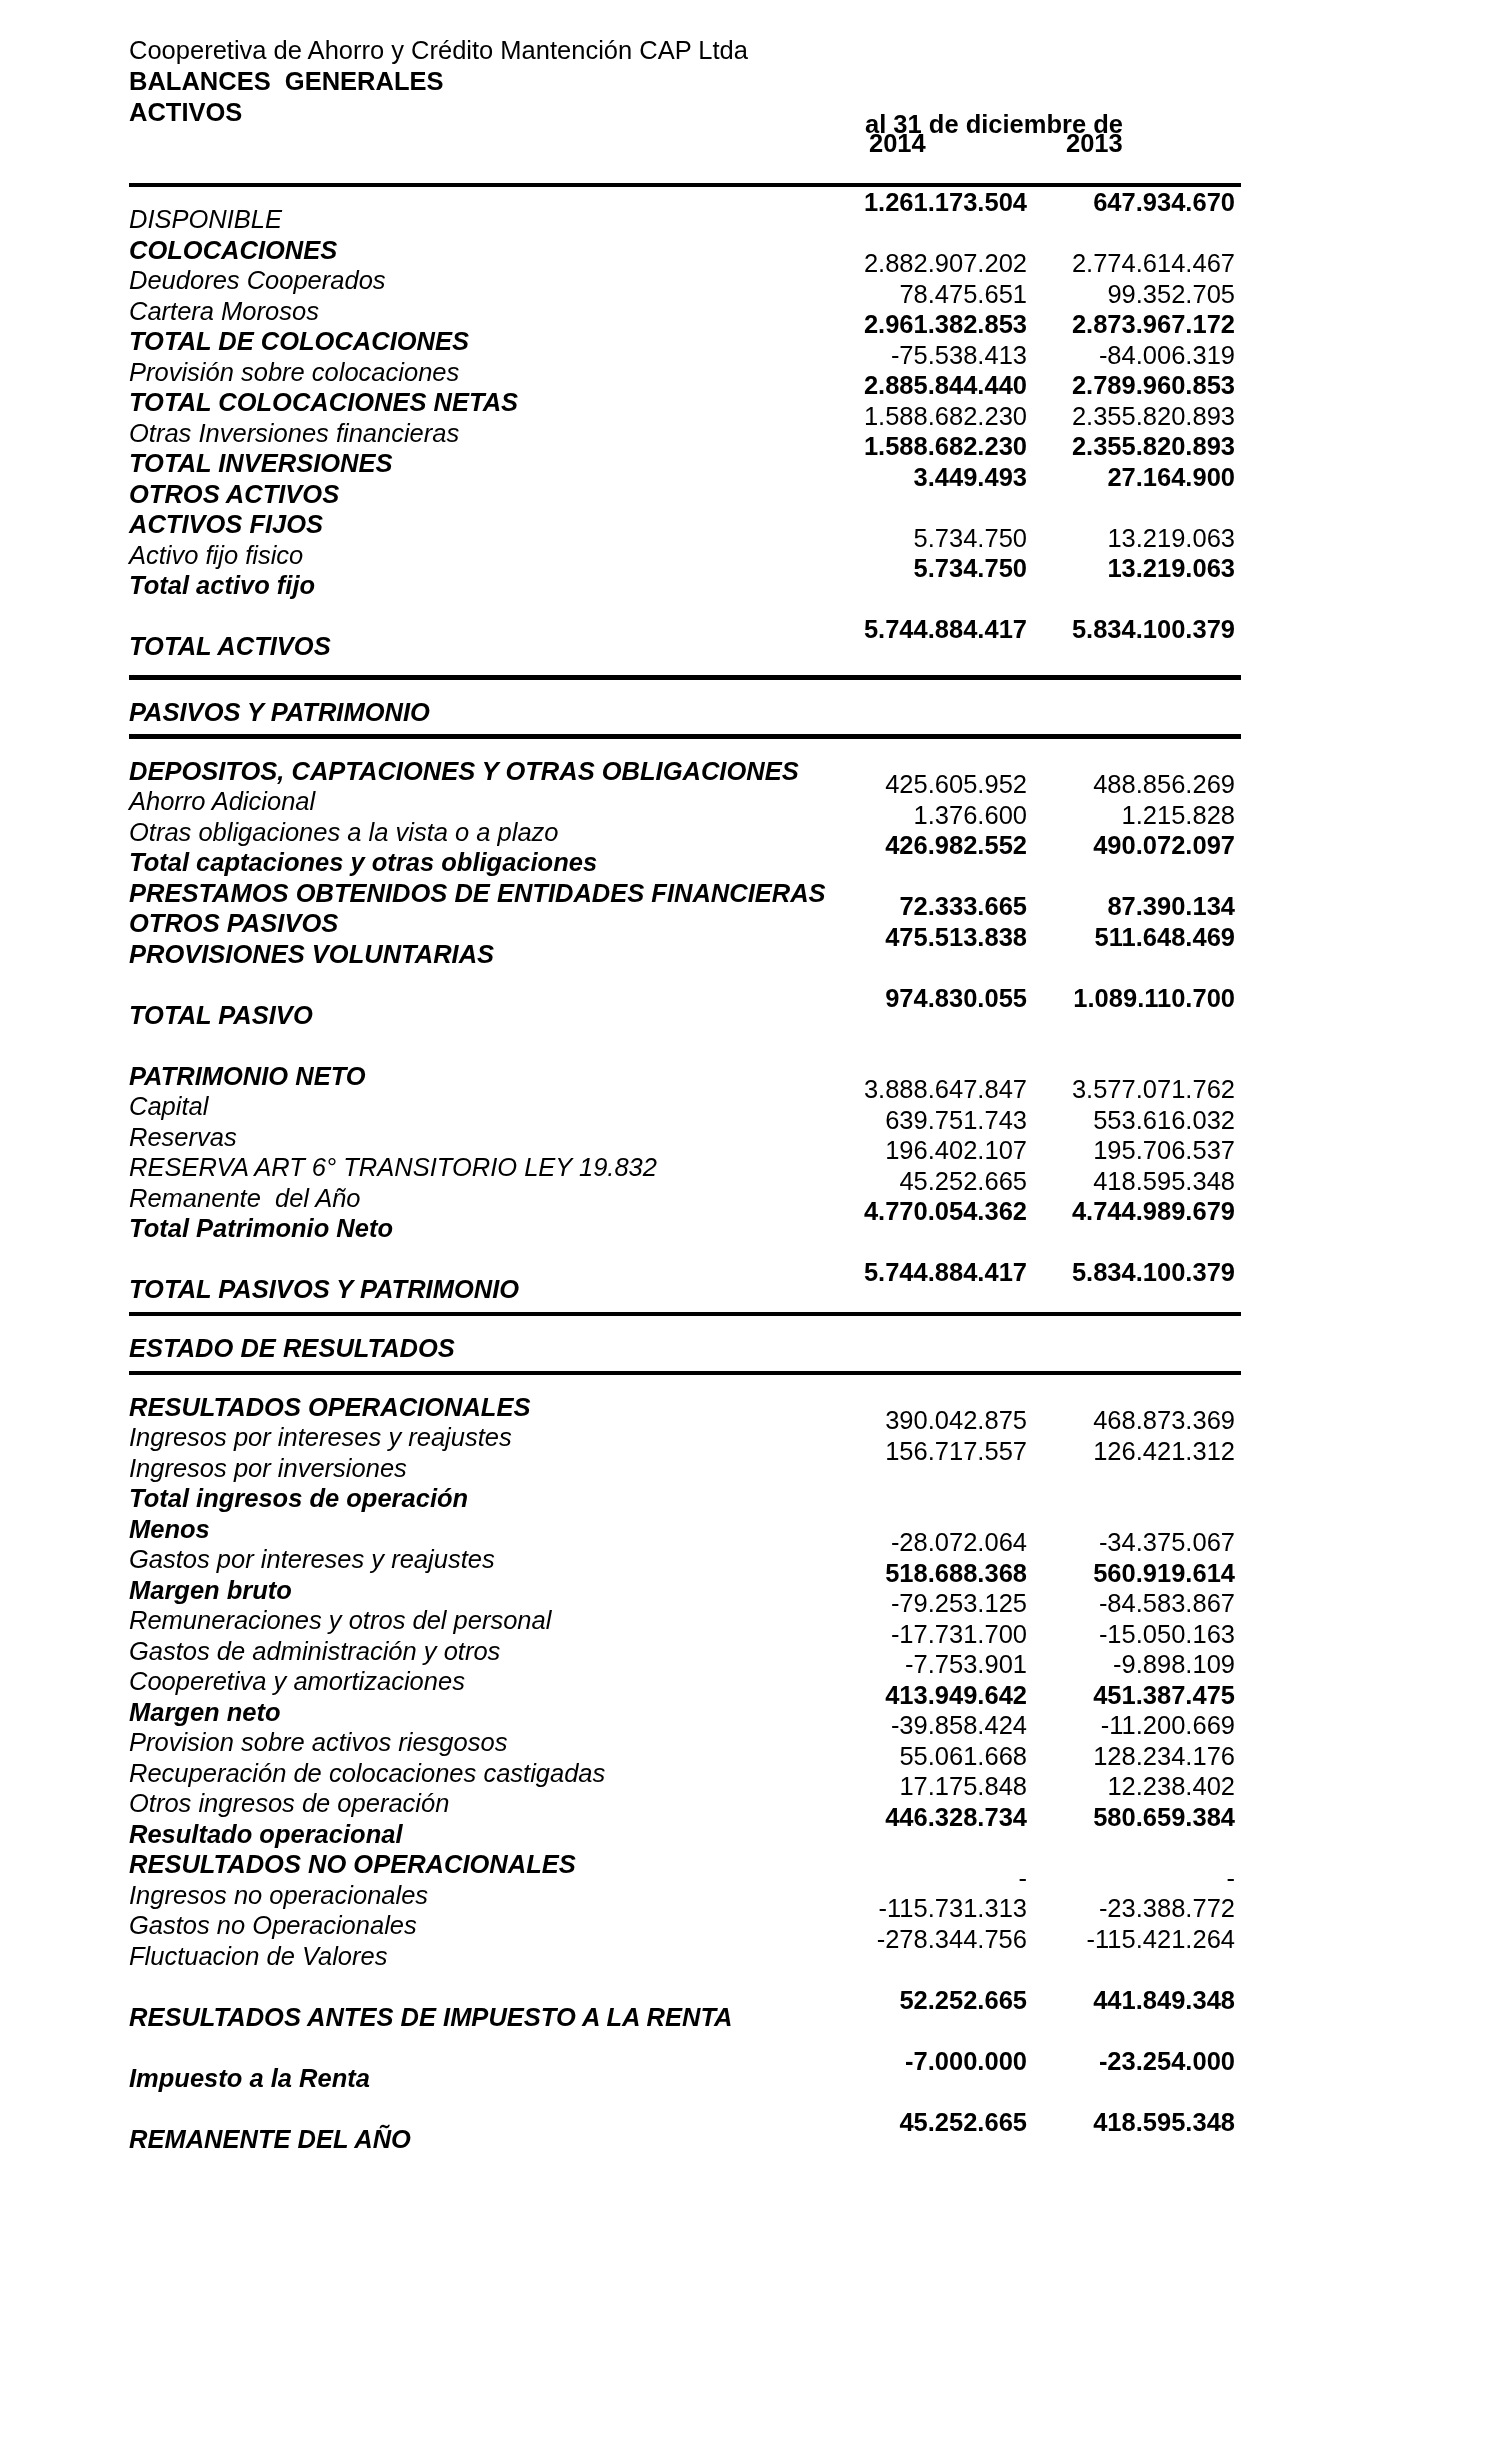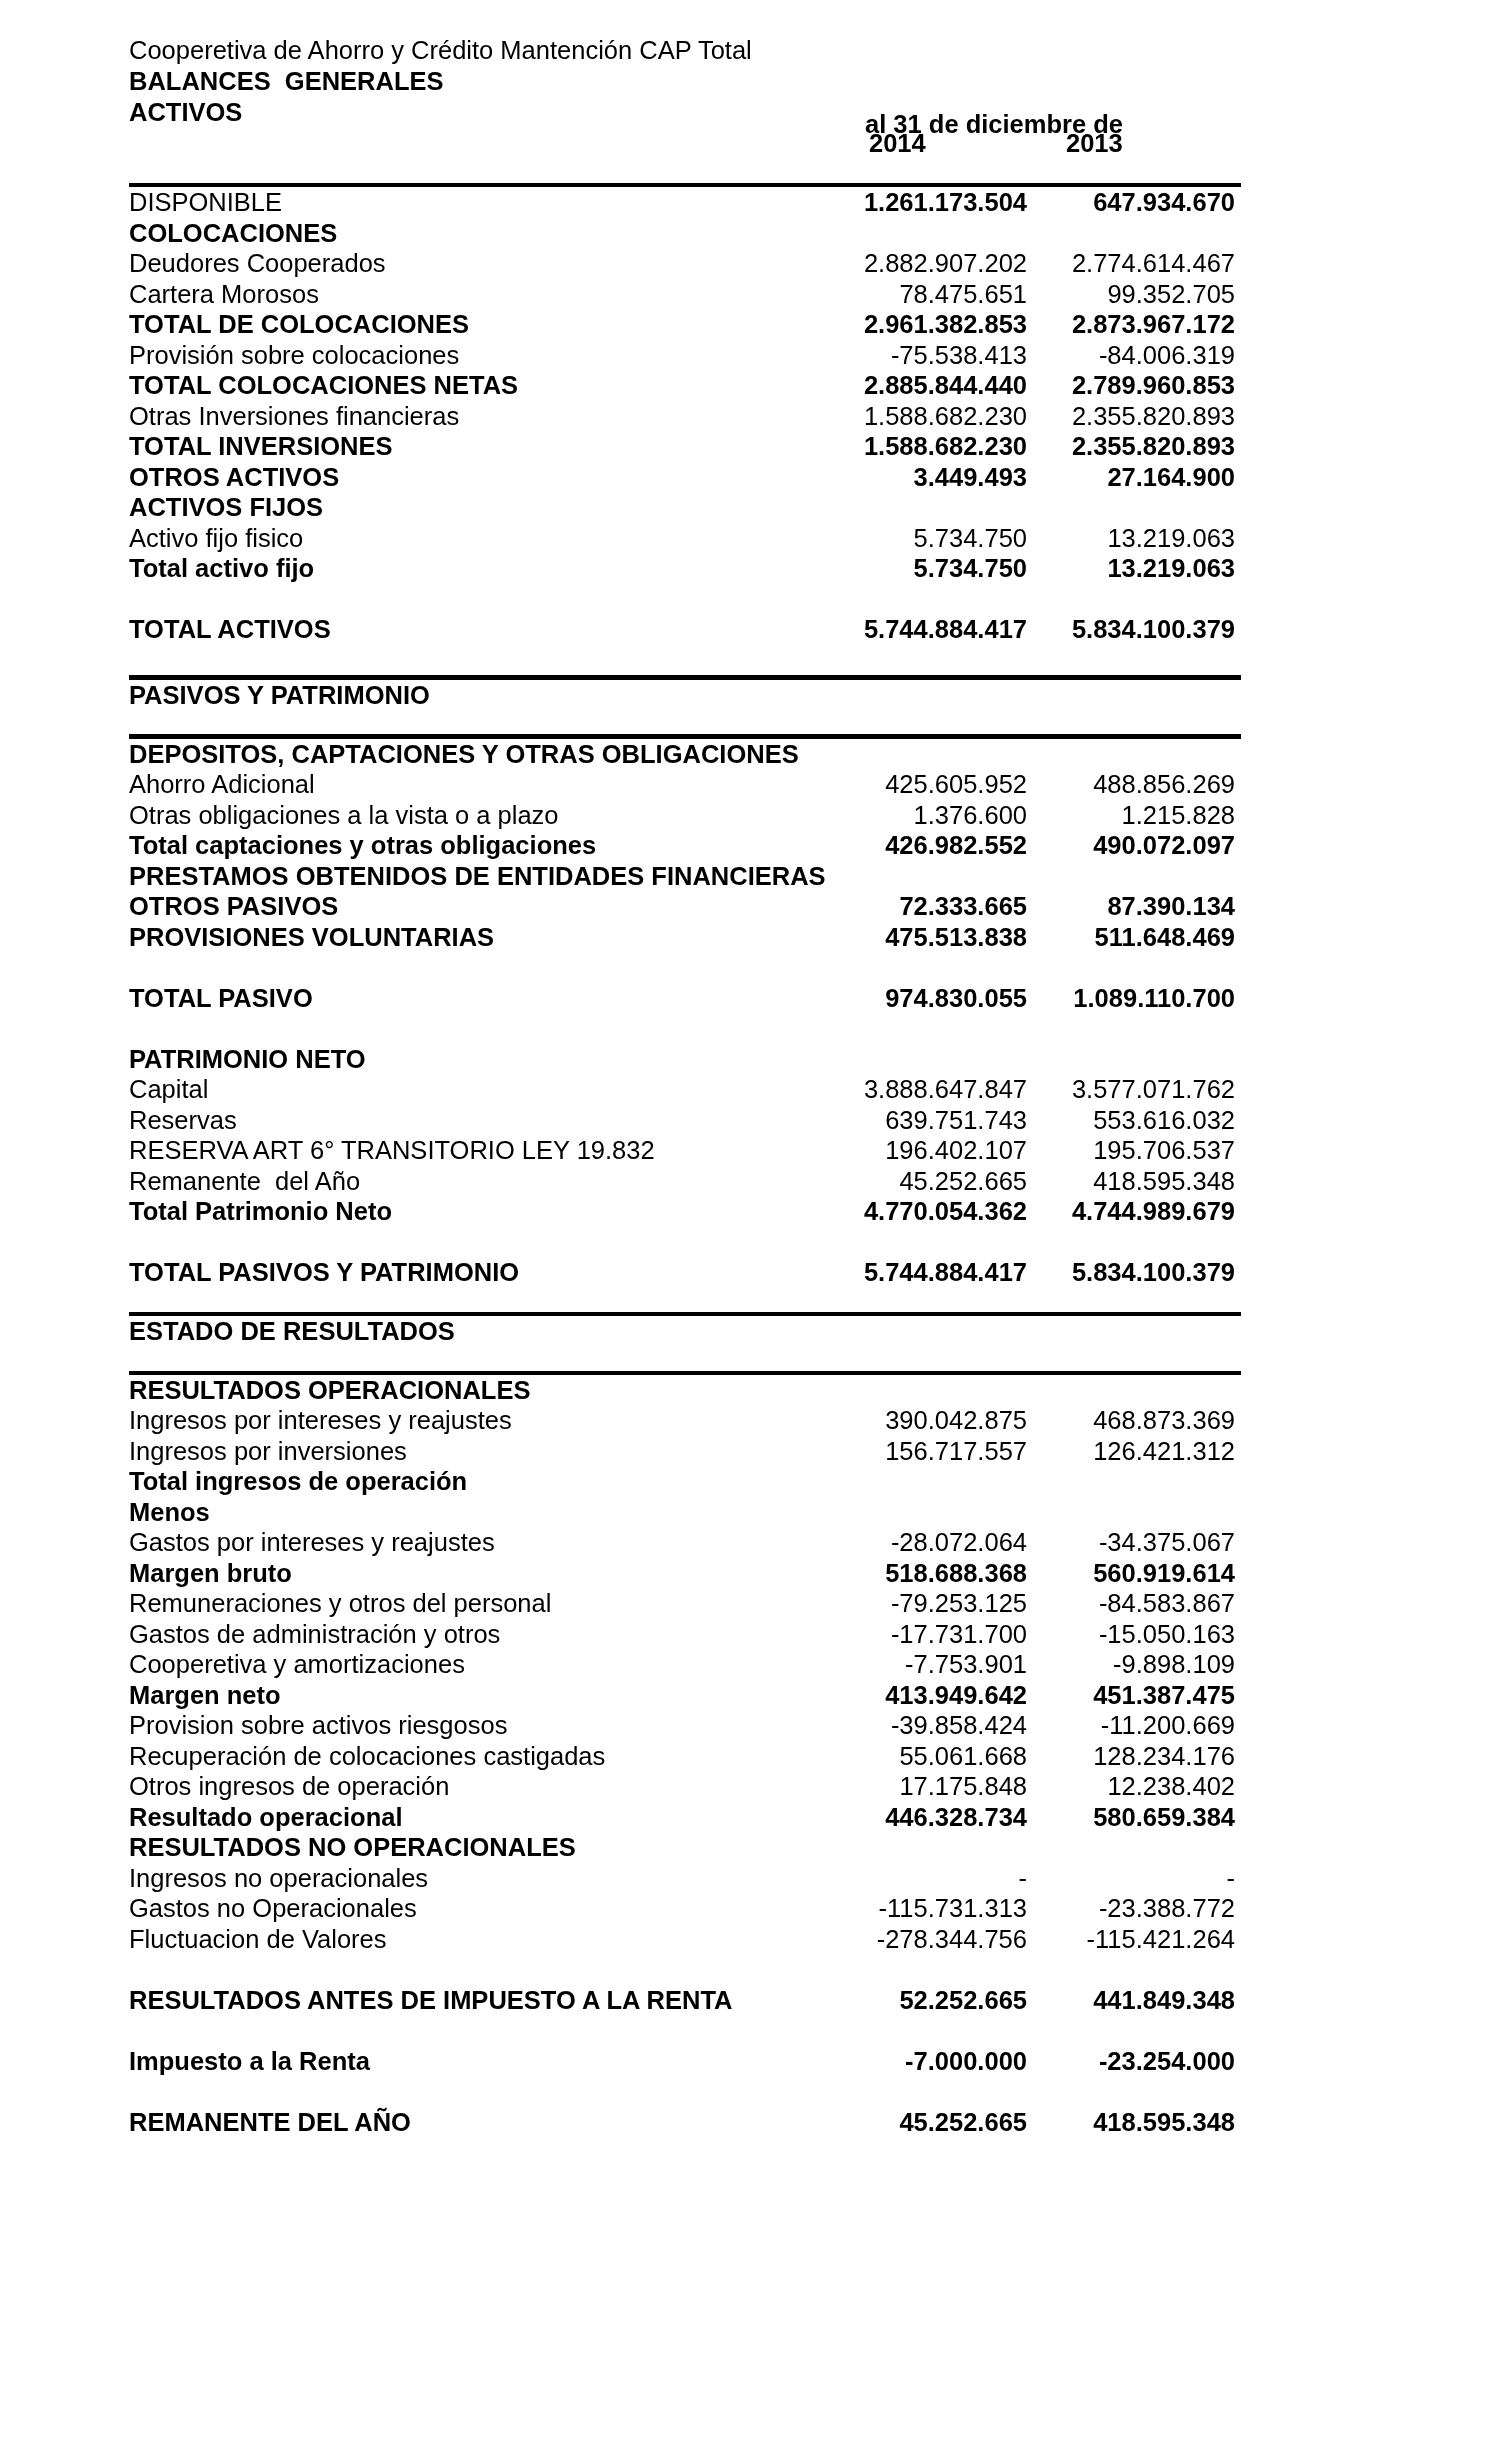--- a/index.html
+++ b/index.html
@@ -18,31 +18,31 @@
   .hdr-row { position: relative; height: 31px; line-height: 31px; }
   .activos-heading { position: absolute; left: 0; top: 0; white-space: pre; }
   .date-hdr { position: absolute; left: 736px; top: 12px; white-space: pre; }
   .y2014 { position: absolute; left: 740px; top: 0; }
   .y2013 { position: absolute; left: 937px; top: 0; }
   .rows { position: relative; }
   .rule { height: 4.4px; width: 1112px; background: #000000; }
   .gap { height: 24px; }
   .blank { height: 30.5px; }
   .row { position: relative; height: 30.5px; line-height: 30.5px; }
-  .row .label { position: absolute; left: 0; top: 0; white-space: pre; }
+  .row .label { position: absolute; left: 0; top: 17px; white-space: pre; font-style: italic; }
   .row .v1 { position: absolute; left: 0; top: 0; width: 898px; text-align: right; white-space: pre; }
   .row .v2 { position: absolute; left: 0; top: 0; width: 1106px; text-align: right; white-space: pre; }
 </style>
 </head>
 <body>
 
 <div class="page">
   <div class="content">
 
-    <div class="title-line">Cooperetiva de Ahorro y Crédito Mantención CAP Total</div>
+    <div class="title-line">Cooperetiva de Ahorro y Crédito Mantención CAP Ltda</div>
     <div class="title-line bold">BALANCES  GENERALES</div>
 
     <div class="hdr-row">
       <span class="activos-heading bold">ACTIVOS</span>
       <span class="date-hdr bold">al 31 de diciembre de</span>
     </div>
     <div class="hdr-row">
       <span class="y2014 bold">2014</span>
       <span class="y2013 bold">2013</span>
     </div>

